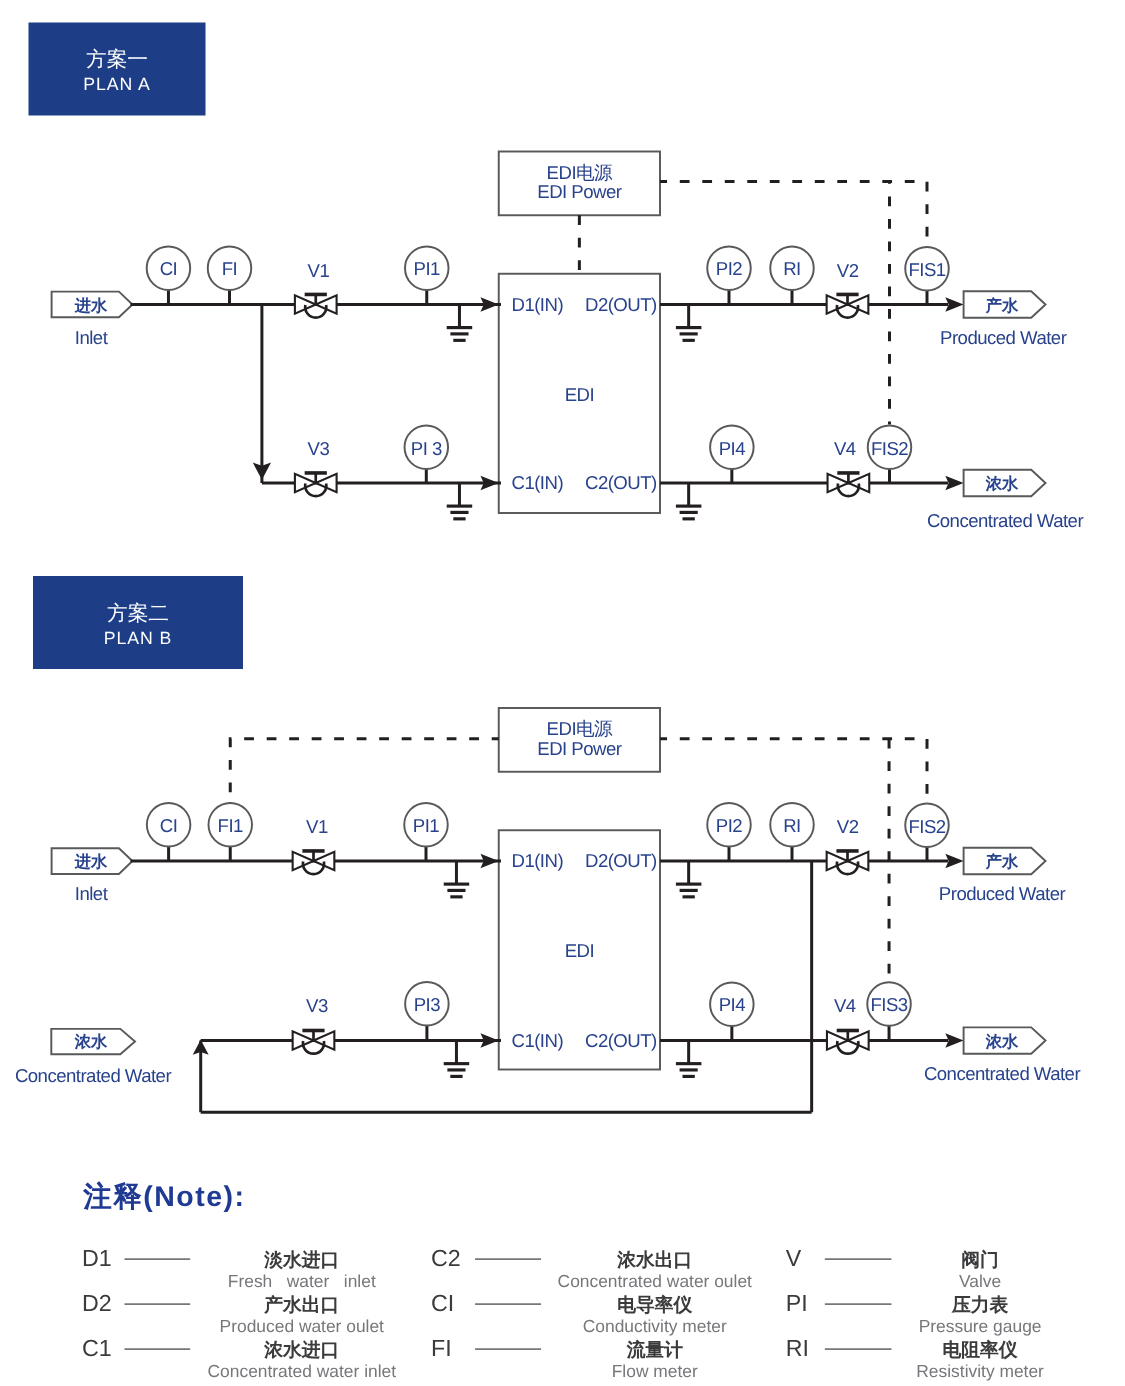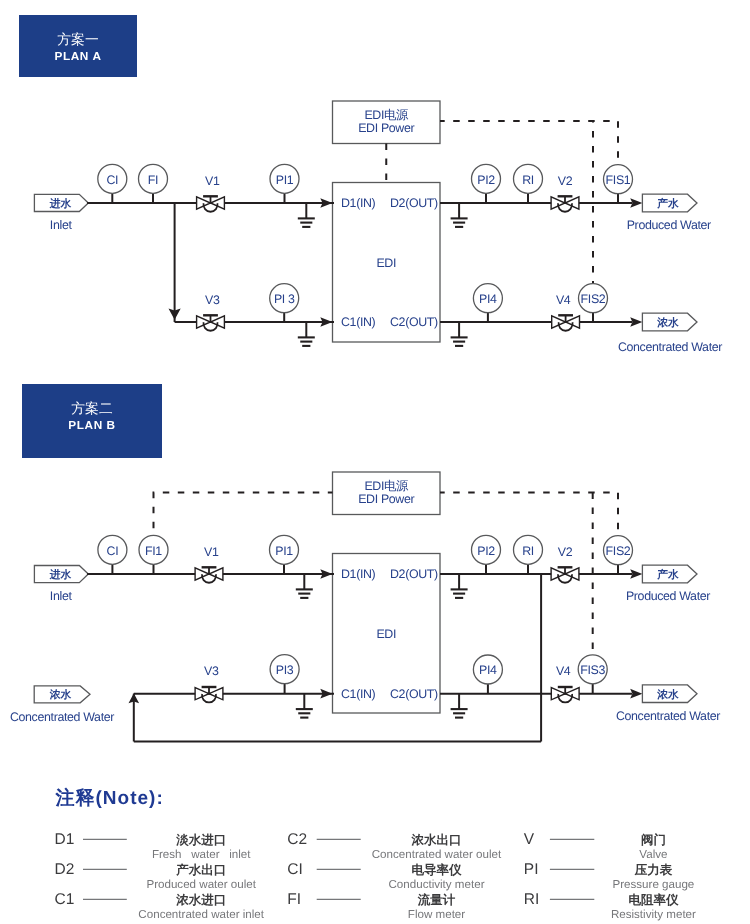--- a/index.html
+++ b/index.html
@@ -4,33 +4,33 @@
 <title>EDI Flow Diagram</title>
 <style>
   html,body{margin:0;padding:0;background:#fff;}
   body{width:750px;height:924px;overflow:hidden;
        font-family:"Liberation Sans","DejaVu Sans",sans-serif;
        -webkit-font-smoothing:antialiased;}
   #page{position:relative;width:750px;height:924px;background:#fff;}
   svg{position:absolute;left:0;top:0;overflow:visible;}
   .badge{position:absolute;background:#1d3e87;color:#fff;text-align:center;}
   .badge .cn{font-size:13.8px;letter-spacing:0;line-height:1;font-weight:400;}
-  .badge .en{font-size:11.8px;line-height:1;font-weight:700;letter-spacing:0.6px;}
+  .badge .en{font-size:11.8px;line-height:1;font-weight:400;letter-spacing:0.6px;}
   text{font-family:"Liberation Sans","DejaVu Sans",sans-serif;}
   svg text{-webkit-font-smoothing:antialiased;text-rendering:geometricPrecision;}
 </style>
 </head>
 <body>
 
 <div id="page">
 <div class="badge" style="left:19px;top:15px;width:118px;height:62px;">
   <div class="cn" style="padding-top:17.5px">方案一</div>
   <div class="en" style="padding-top:5px">PLAN A</div>
 </div>
-<div class="badge" style="left:22px;top:384px;width:140px;height:74px;">
+<div class="badge" style="left:22px;top:384px;width:140px;height:62px;">
   <div class="cn" style="padding-top:17.5px">方案二</div>
   <div class="en" style="padding-top:5px">PLAN B</div>
 </div>
 <svg class="diagram" width="750" height="924" viewBox="0 0 750 924">
 <g>
 <rect x="332.5" y="101.0" width="107.5" height="42.5" fill="none" stroke="#58595b" stroke-width="1.3"></rect>
 <text x="386.25" y="119.3" text-anchor="middle" font-size="12.4" letter-spacing="-0.35" fill="#28428c">EDI电源</text>
 <text x="386.25" y="132" text-anchor="middle" font-size="12.4" letter-spacing="-0.35" fill="#28428c">EDI Power</text>
 <rect x="332.5" y="182.5" width="107.5" height="159.5" fill="none" stroke="#58595b" stroke-width="1.3"></rect>
 <text x="341" y="207.3" font-size="12.4" letter-spacing="-0.35" fill="#28428c">D1(IN)</text>

